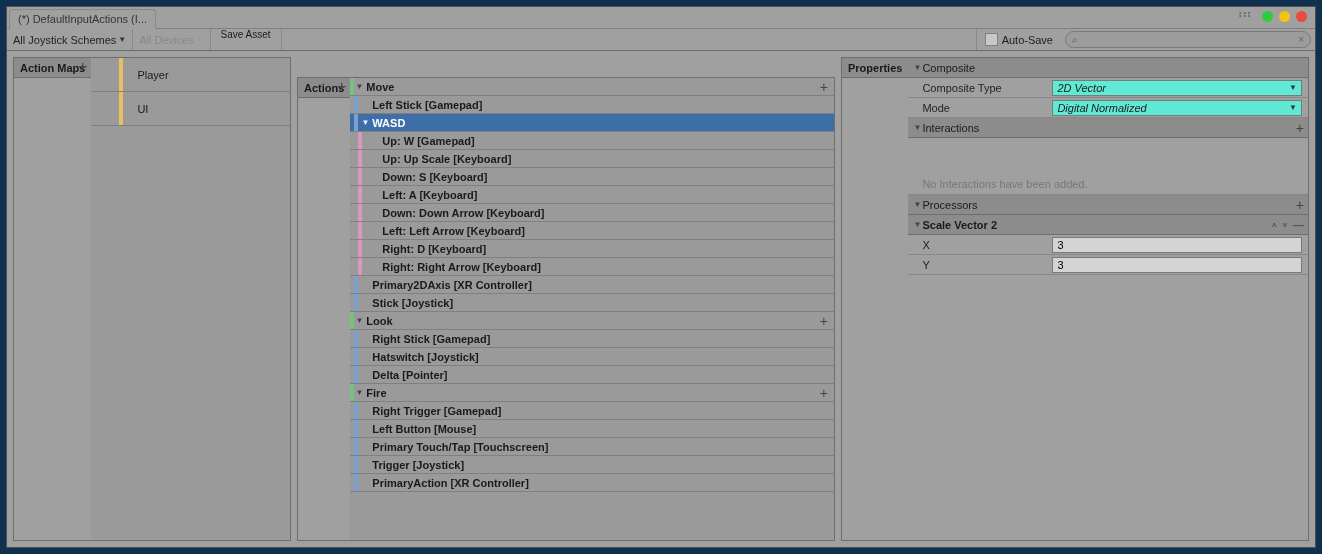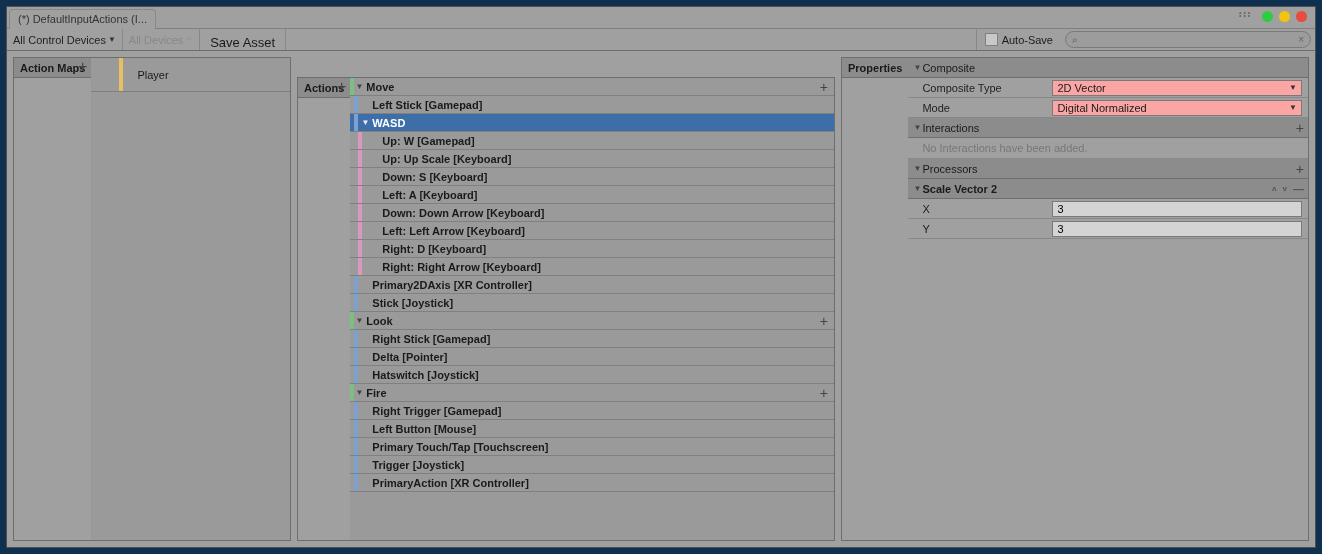--- a/index.html
+++ b/index.html
@@ -10,21 +10,21 @@
   .macbtns { position: absolute; right: 8px; top: 4px; display: flex; gap: 6px; }
   .macbtn { width: 11px; height: 11px; border-radius: 50%; }
   .mac-g { background: #2ecc40; }
   .mac-y { background: #f1c40f; }
   .mac-r { background: #e74c3c; }
   .menu-hint { width: 14px; position:absolute; right: 62px; top: 4px; color:#666; font-size:7px; line-height:3px;}
   .toolbar { height: 22px; background: #a0a0a0; border-bottom: 1px solid #6e6e6e; display: flex; align-items: stretch; }
   .tb-sel { background: #a0a0a0; border-right: 1px solid #888; padding: 0 6px; display: flex; align-items: center; font-size: 11px; color: #222; }
   .tb-sel.dim { color: #888; }
   .tb-caret { margin-left: 2px; font-size: 8px; color: #333; }
-  .tb-btn { border-right: 1px solid #888; padding: 0 10px; display: flex; align-items: flex-end; font-size: 13px; }
+  .tb-btn { border-right: 1px solid #888; padding: 0 10px; display: flex; align-items: flex-start; font-size: 10px; }
   .tb-spacer { flex: 1; border-right: 1px solid #888; }
   .tb-auto { display: flex; align-items: center; padding: 0 8px; gap: 4px; font-size: 11px; }
   .tb-chk { width: 13px; height: 13px; background: #c8c8c8; border: 1px solid #808080; }
   .tb-search { width: 246px; margin: 2px 4px 2px 4px; display: flex; align-items: center; background: #9c9c9c; border: 1px solid #7a7a7a; border-radius: 10px; padding: 0 6px; position: relative; }
   .tb-search .mag { font-size: 10px; color: #555; margin-right: 4px; }
   .tb-search .x { position: absolute; right: 6px; color: #666; font-size: 10px; }
   .body3 { flex: 1; display: flex; padding: 6px; gap: 6px; }
   .panel { background: #a0a0a0; border: 1px solid #6e6e6e; display: flex; flex-direction: row; overflow: hidden; }
   .p-maps { width: 278px; }
   .p-actions { width: 538px; margin-top: 20px; }
@@ -45,45 +45,45 @@
   .gap { display:inline-block; height:100%; }
   .empty-seg { display:inline-block; width:4px; height:100%; }
   .arrow { font-size:8px; color:#444; width:10px; text-align:center; display:inline-block; }
   .txt { font-size:11px; padding-left:2px;font-weight:bold; }
   .row-add { position:absolute; right:6px; font-size:14px; color:#444; line-height:14px; }
   .prop-section { background:#8c8c8c; border-bottom:1px solid #6e6e6e; height:20px; display:flex; align-items:center; padding:0 4px; font-size:11px; position:relative; }
   .prop-section .arrow { color:#444; }
   .sec-add { position:absolute; right:4px; font-size:14px; color:#444; line-height:14px; }
   .prop-row { display:flex; align-items:center; height:20px; padding-left:14px; border-bottom:1px solid #888; }
   .prop-label { width:130px; font-size:11px; color:#222; }
-  .prop-field { flex:1; margin-right:6px; height:16px; background:#fca5a5; border:1px solid #7a7a7a; font-size:11px; padding:0 4px; display:flex; align-items:center; position:relative; }
+  .prop-field { flex:1; margin-right:6px; height:16px; background:#5eead4; border:1px solid #7a7a7a; font-size:11px; padding:0 4px; display:flex; align-items:center; position:relative;font-style:italic; }
   .field-caret { position:absolute; right:4px; font-size:8px; color:#333; }
   .prop-input { flex:1; margin-right:6px; height:16px; background:#d4d4d4; border:1px solid #7a7a7a; font-size:11px; padding:0 4px; }
-  .prop-msg { font-size:11px; color:#777; padding:4px 14px; border-bottom:1px solid #888; }
+  .prop-msg { font-size:11px; color:#777; padding:4px 14px; border-bottom:1px solid #888;margin-top:36px; }
   .proc-header { background:#8c8c8c; border-bottom:1px solid #6e6e6e; height:20px; display:flex; align-items:center; padding:0 4px 0 14px; font-size:11px; font-weight:bold; position:relative; }
   .proc-ctrls { position:absolute; right:4px; font-size:11px; color:#555; display:flex; gap:6px; align-items:center;}
 </style>
 </head>
 <body>
 
 <div class="window">
 
   <div class="titlebar">
     <div class="tab">(*) DefaultInputActions (I...</div>
     <div class="menu-hint">• • •<br>• • •</div>
     <div class="macbtns">
       <div class="macbtn mac-g"></div>
       <div class="macbtn mac-y"></div>
       <div class="macbtn mac-r"></div>
     </div>
   </div>
 
   <div class="toolbar">
     <div class="tb-sel">
-      <span>All Control Devices</span>
+      <span>All Joystick Schemes</span>
       <span class="tb-caret">▼</span>
     </div>
     <div class="tb-sel dim">
       <span>All Devices</span>
       <span class="tb-caret" style="color:#999">▼</span>
     </div>
     <div class="tb-btn">
       <span>Save Asset</span>
     </div>
     <div class="tb-spacer"></div>
@@ -102,20 +102,24 @@
     <div class="panel p-maps">
       <div class="p-header">
         <span>Action Maps</span>
         <span class="p-add">+</span>
       </div>
       <div class="p-body">
         <div class="map-row">
           <div class="map-stripe"></div>
           <div class="map-label">Player</div>
         </div>
+        <div class="map-row">
+          <div class="map-stripe"></div>
+          <div class="map-label">UI</div>
+        </div>
       </div>
     </div>
 
     <div class="panel p-actions">
       <div class="p-header">
         <span>Actions</span>
         <span class="p-add">+</span>
       </div>
       <div class="p-body">
 
@@ -216,27 +220,27 @@
         <div class="act-row">
             <span class="empty-seg"></span>
             <span class="stripe blue"></span>
             <span class="gap" style="width:12px"></span>
             <span class="txt">Right Stick [Gamepad]</span>
           </div>
         <div class="act-row">
             <span class="empty-seg"></span>
             <span class="stripe blue"></span>
             <span class="gap" style="width:12px"></span>
+            <span class="txt">Hatswitch [Joystick]</span>
+          </div>
+        <div class="act-row">
+            <span class="empty-seg"></span>
+            <span class="stripe blue"></span>
+            <span class="gap" style="width:12px"></span>
             <span class="txt">Delta [Pointer]</span>
-          </div>
-        <div class="act-row">
-            <span class="empty-seg"></span>
-            <span class="stripe blue"></span>
-            <span class="gap" style="width:12px"></span>
-            <span class="txt">Hatswitch [Joystick]</span>
           </div>
 
         <div class="act-row">
           <span class="stripe green"></span>
           <span class="arrow">▼</span>
           <span class="txt">Fire</span>
           <span class="row-add">+</span>
         </div>
         <div class="act-row">
             <span class="empty-seg"></span>

